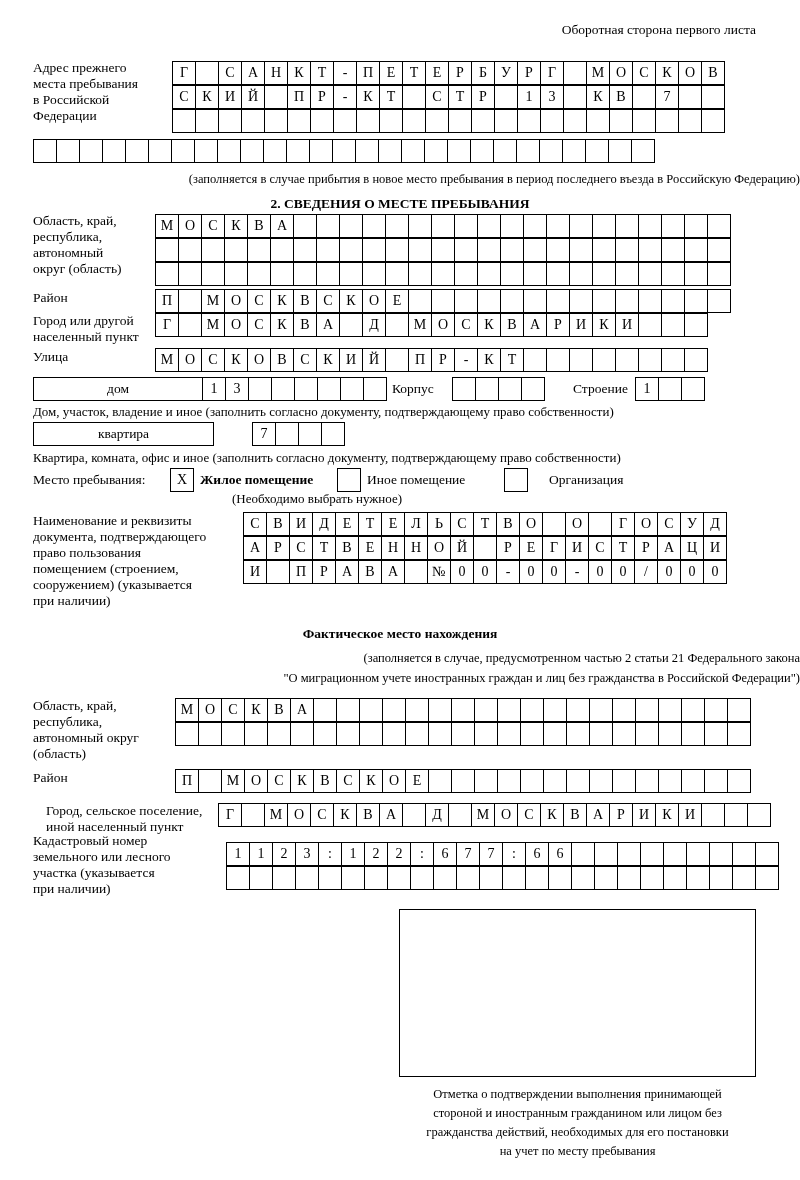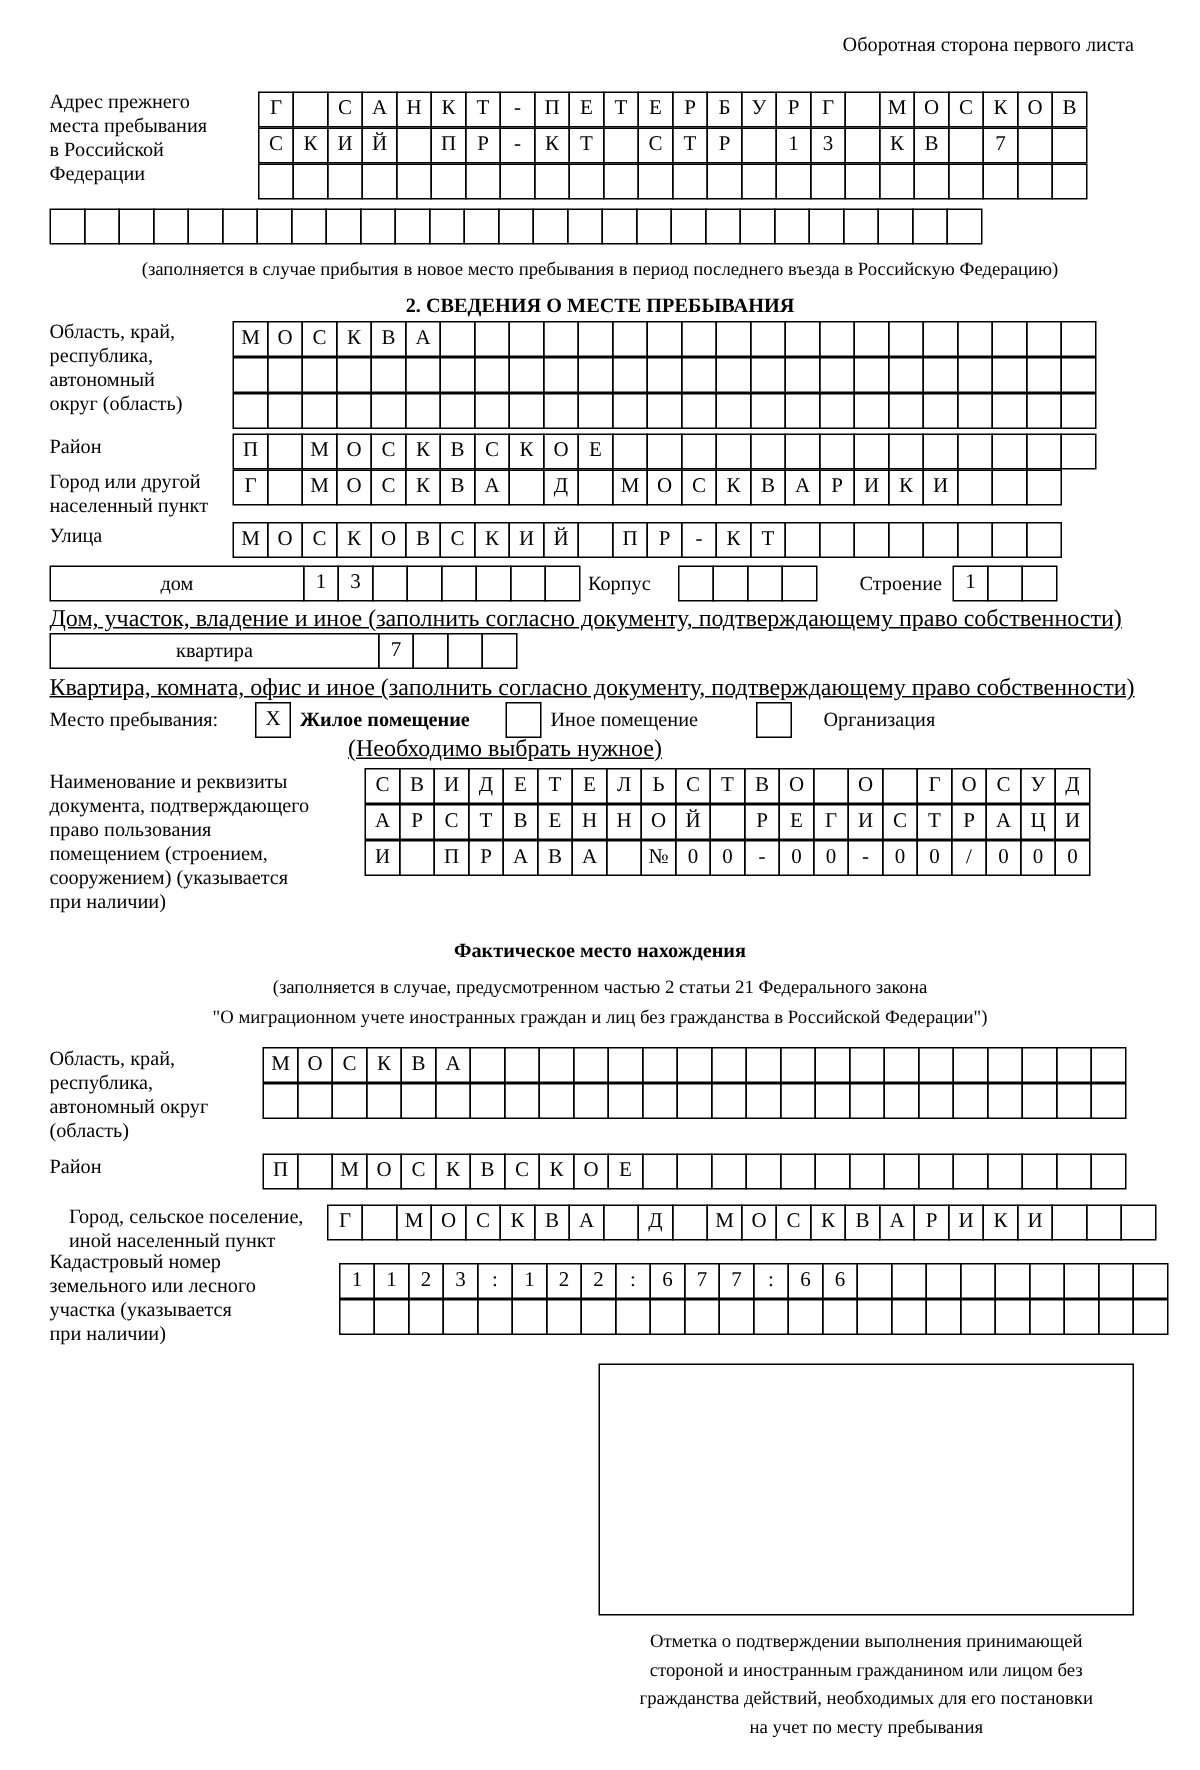--- a/index.html
+++ b/index.html
@@ -26,27 +26,26 @@
   .center-title{
     position:absolute;
     width:100%;
     text-align:center;
     font-size:13.5px;
     font-weight:bold;
   }
   .center-note{
     position:absolute;
     width:100%;
-    text-align:center;
+    text-align:right;
     font-size:12.5px;
   }
   .note-left{
     position:absolute;
-    font-size:16px;
-    text-decoration:underline;
+    font-size:13px;
   }
 
   
   .cells{position:absolute;display:flex;}
   .cells .c{
     width:24px;height:24px;
     border:1px solid #000;
     margin-right:-1px;
     box-sizing:border-box;
     display:flex;align-items:center;justify-content:center;
@@ -408,21 +407,21 @@
     </div>
   <div class="inline-lbl" style="left:560px;top:381px;margin-left:13px;">Строение</div>
   <div class="cells" id="s2-stroenie" style="left:635px;top:377px;">
       <div class="c">1</div>
       <div class="c"></div>
       <div class="c"></div>
     </div>
 
   <div class="note-left" style="left:33px;top:404px;">Дом, участок, владение и иное (заполнить согласно документу, подтверждающему право собственности)</div>
 
-  <div class="namebox" style="left:33px;top:422px;width:220px;">квартира</div>
+  <div class="namebox" style="left:33px;top:422px;width:181px;">квартира</div>
   <div class="cells" id="s2-flat" style="left:252px;top:422px;">
       <div class="c">7</div>
       <div class="c"></div>
       <div class="c"></div>
       <div class="c"></div>
     </div>
   <div class="note-left" style="left:33px;top:450px;">Квартира, комната, офис и иное (заполнить согласно документу, подтверждающему право собственности)</div>
 
   <div class="inline-lbl" style="left:33px;top:472px;">Место пребывания:</div>
   <div class="checkbox" style="left:170px;top:468px;">X</div>

